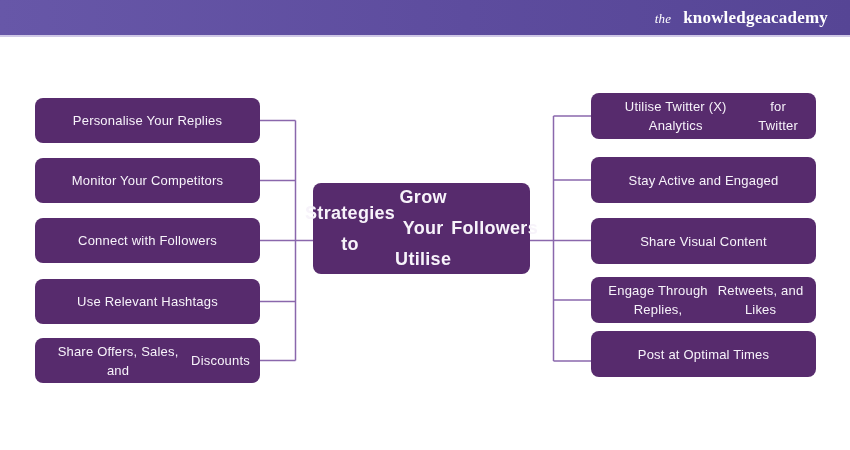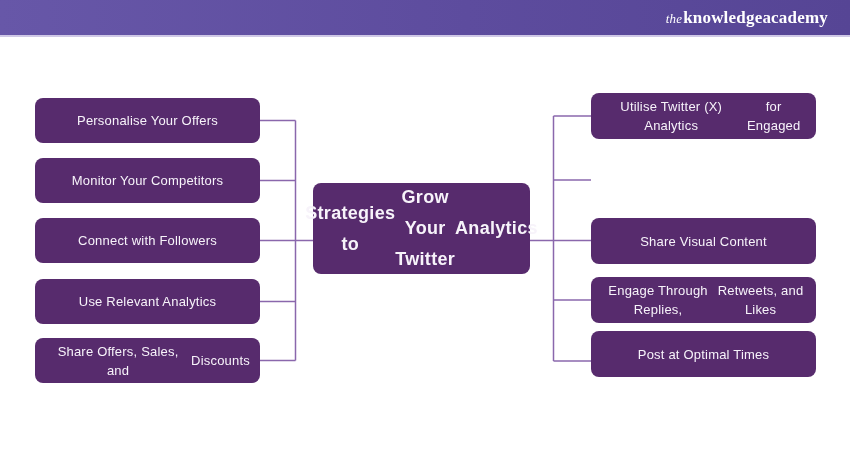--- a/index.html
+++ b/index.html
@@ -15,21 +15,21 @@
   
   .header {
     position: absolute; top: 0; left: 0; right: 0;
     height: 37px;
     background: linear-gradient(90deg, #6757a8 0%, #5d4c9e 55%, #564595 100%);
     border-bottom: 2px solid #cfc8e6;
     display: flex; align-items: center; justify-content: flex-end;
     padding-right: 22px;
   }
   .logo { display: flex; align-items: baseline; color: #ffffff; letter-spacing: .2px; }
-  .logo-the { font-family: "Liberation Serif", serif; font-style: italic; font-weight: 400; font-size: 13px; margin-right: 1px; }
+  .logo-the { font-family: "Liberation Serif", serif; font-style: italic; font-weight: 400; font-size: 13px; margin-right: 12px; }
   .logo-knowledge { font-family: "Liberation Serif", serif; font-weight: 600; font-size: 17px; }
   .logo-academy { font-family: "Liberation Serif", serif; font-weight: 700; font-size: 17px; }
 
   
   .canvas { position: absolute; inset: 0; }
   .connectors { position: absolute; left: 0; top: 0; pointer-events: none; }
   .connectors line { stroke: #8a67ac; stroke-width: 1.5; }
 
   .node {
     position: absolute;
@@ -87,44 +87,47 @@
     <line x1="553.5" y1="116" x2="553.5" y2="361"></line>
 
     <line x1="553.5" y1="116" x2="591" y2="116"></line>
     <line x1="553.5" y1="180" x2="591" y2="180"></line>
     <line x1="553.5" y1="300" x2="591" y2="300"></line>
     <line x1="553.5" y1="361" x2="591" y2="361"></line>
   </svg>
 
   <div class="node center-node">
     <span class="ln">Strategies to</span>
-    <span class="ln">Grow Your Twitter</span>
-    <span class="ln">Analytics</span>
+    <span class="ln">Grow Your Utilise</span>
+    <span class="ln">Followers</span>
   </div>
 
   <div class="node left-col" style="top:98px">
-    <span class="ln">Personalise Your Offers</span>
+    <span class="ln">Personalise Your Replies</span>
   </div>
   <div class="node left-col" style="top:158px">
     <span class="ln">Monitor Your Competitors</span>
   </div>
   <div class="node left-col" style="top:218px">
     <span class="ln">Connect with Followers</span>
   </div>
   <div class="node left-col" style="top:279px">
-    <span class="ln">Use Relevant Analytics</span>
+    <span class="ln">Use Relevant Hashtags</span>
   </div>
   <div class="node left-col" style="top:338px">
     <span class="ln">Share Offers, Sales, and</span>
     <span class="ln">Discounts</span>
   </div>
 
   <div class="node right-col" style="top:93px">
     <span class="ln">Utilise Twitter (X) Analytics</span>
-    <span class="ln">for Engaged</span>
+    <span class="ln">for Twitter</span>
+  </div>
+  <div class="node right-col" style="top:157px">
+    <span class="ln">Stay Active and Engaged</span>
   </div>
   <div class="node right-col" style="top:277px">
     <span class="ln">Engage Through Replies,</span>
     <span class="ln">Retweets, and Likes</span>
   </div>
   <div class="node right-col" style="top:218px">
     <span class="ln">Share Visual Content</span>
   </div>
   <div class="node right-col" style="top:331px">
     <span class="ln">Post at Optimal Times</span>

